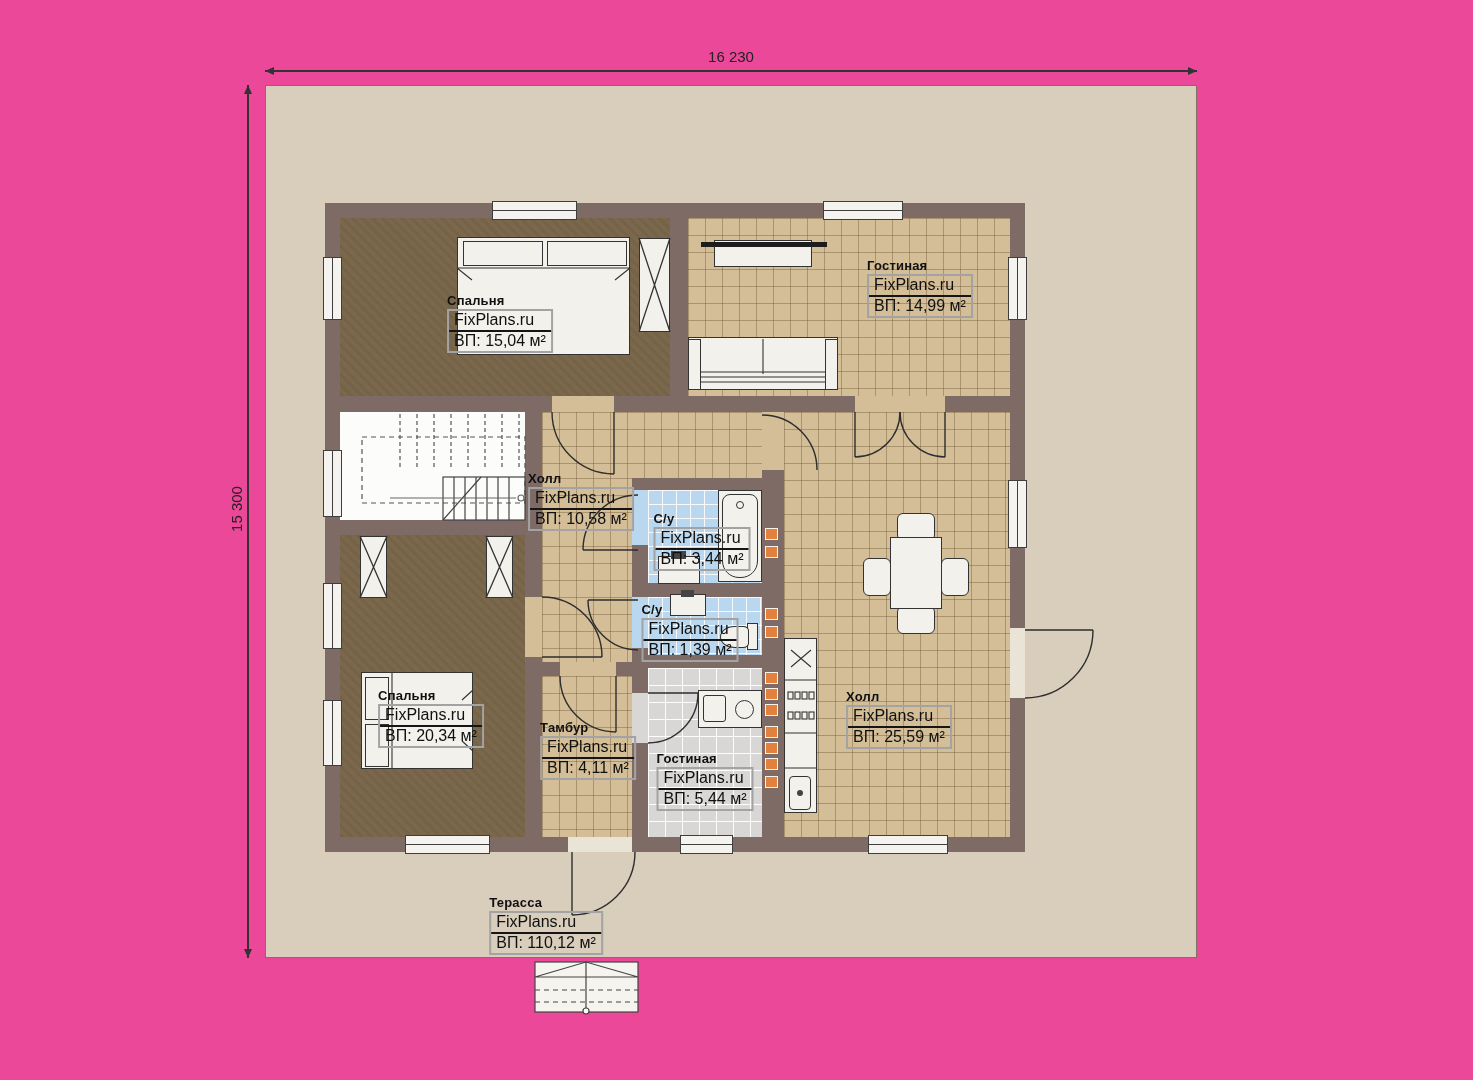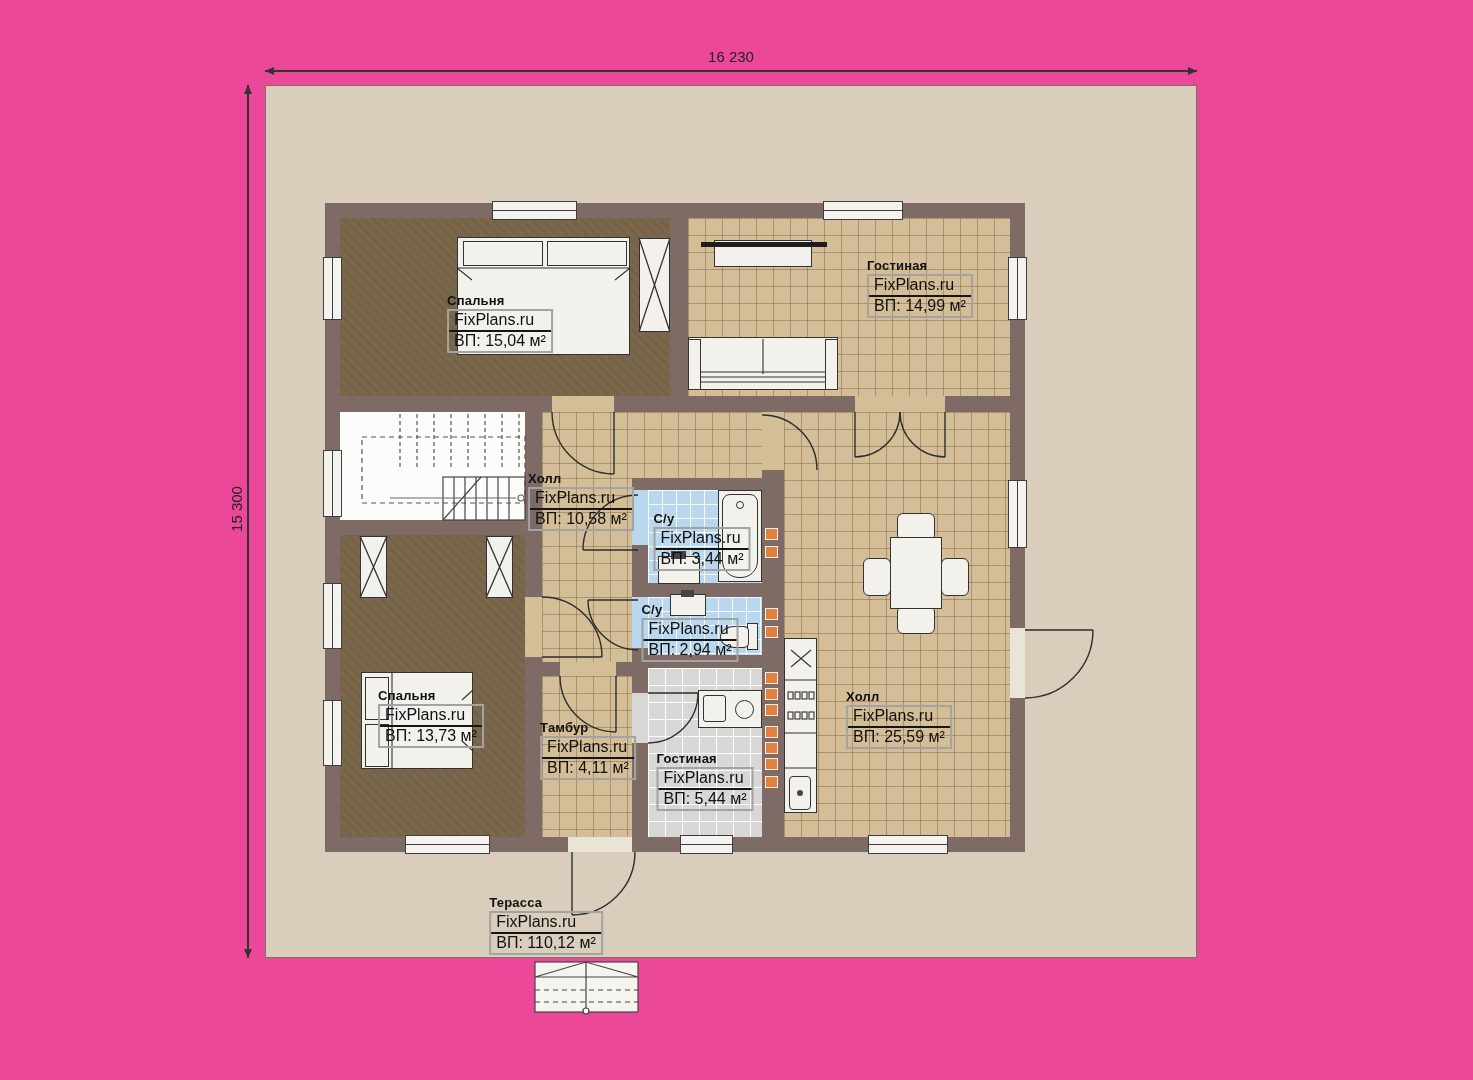--- a/index.html
+++ b/index.html
@@ -239,28 +239,28 @@
     <div class="room-name">С/у</div>
     <div class="label-box">
         <div class="wm">FixPlans.ru</div>
         <div class="area">ВП: 3,44 м²</div>
       </div>
   </div>
   <div class="room-label" style="left:690px;top:602px;">
     <div class="room-name">С/у</div>
     <div class="label-box">
         <div class="wm">FixPlans.ru</div>
-        <div class="area">ВП: 2,94 м²</div>
+        <div class="area">ВП: 1,39 м²</div>
       </div>
   </div>
   <div class="room-label" style="left:431px;top:688px;">
     <div class="room-name">Спальня</div>
     <div class="label-box">
         <div class="wm">FixPlans.ru</div>
-        <div class="area">ВП: 13,73 м²</div>
+        <div class="area">ВП: 20,34 м²</div>
       </div>
   </div>
   <div class="room-label" style="left:588px;top:720px;">
     <div class="room-name">Тамбур</div>
     <div class="label-box">
         <div class="wm">FixPlans.ru</div>
         <div class="area">ВП: 4,11 м²</div>
       </div>
   </div>
   <div class="room-label" style="left:705px;top:751px;">

